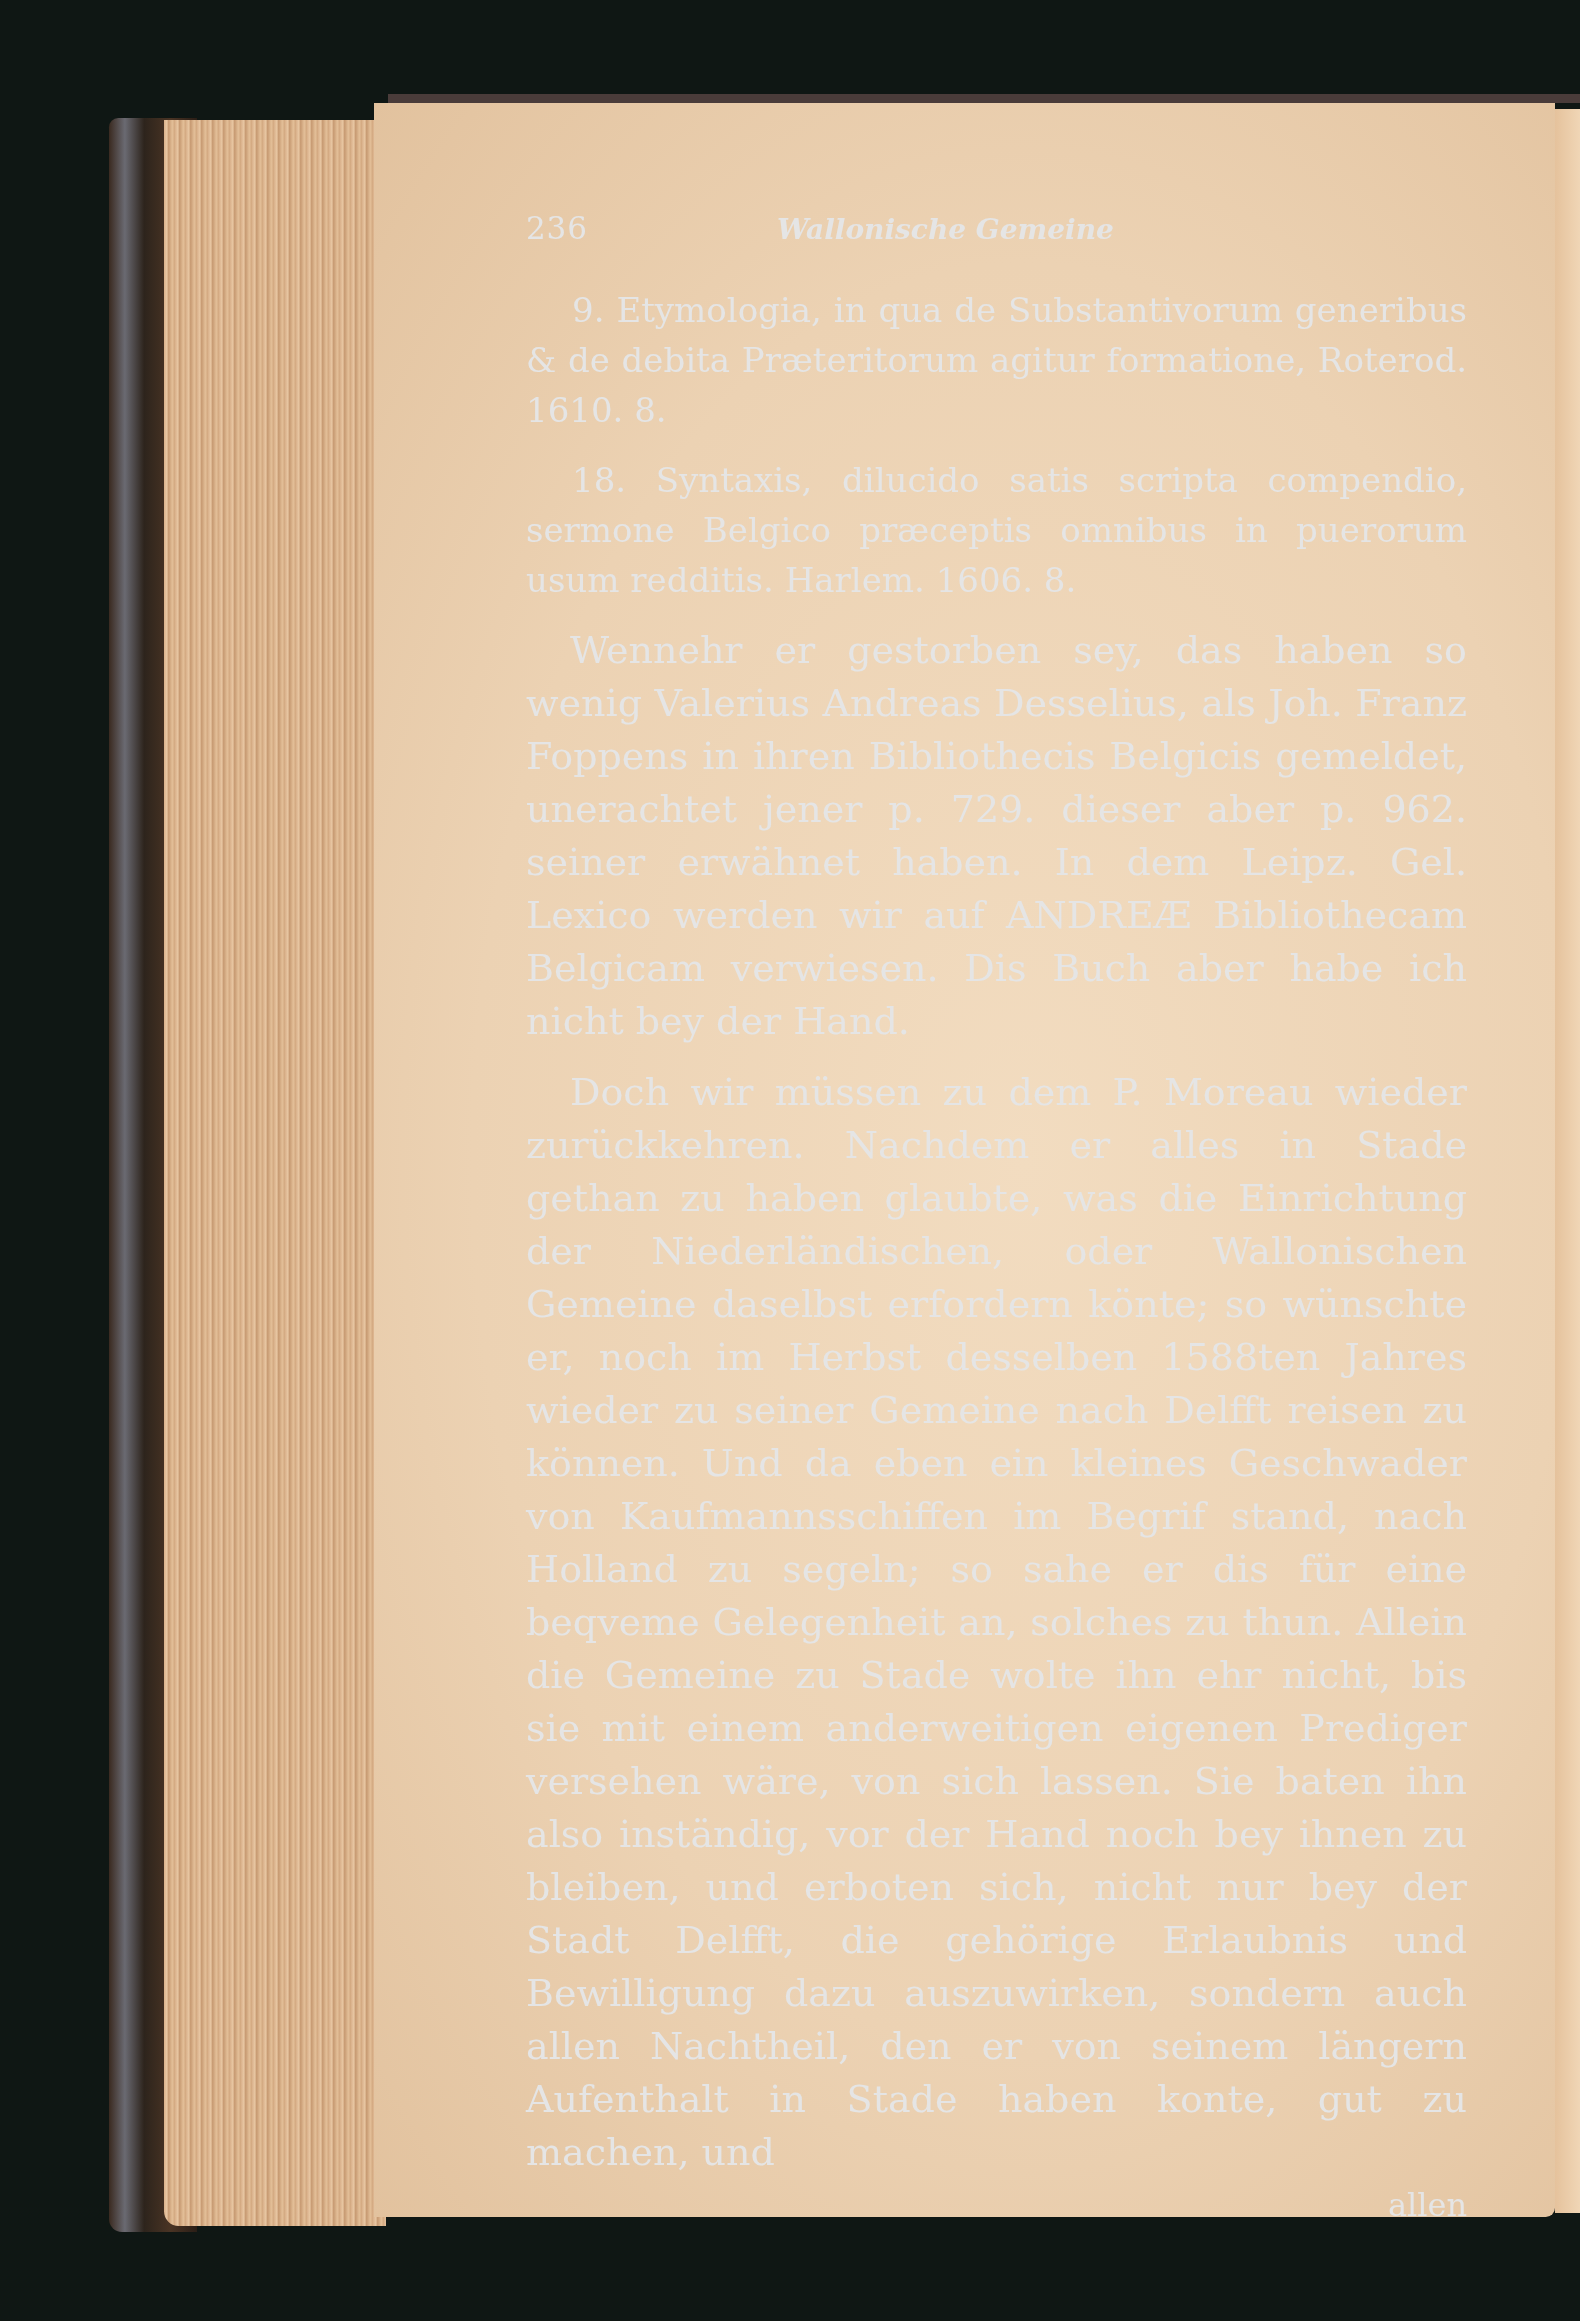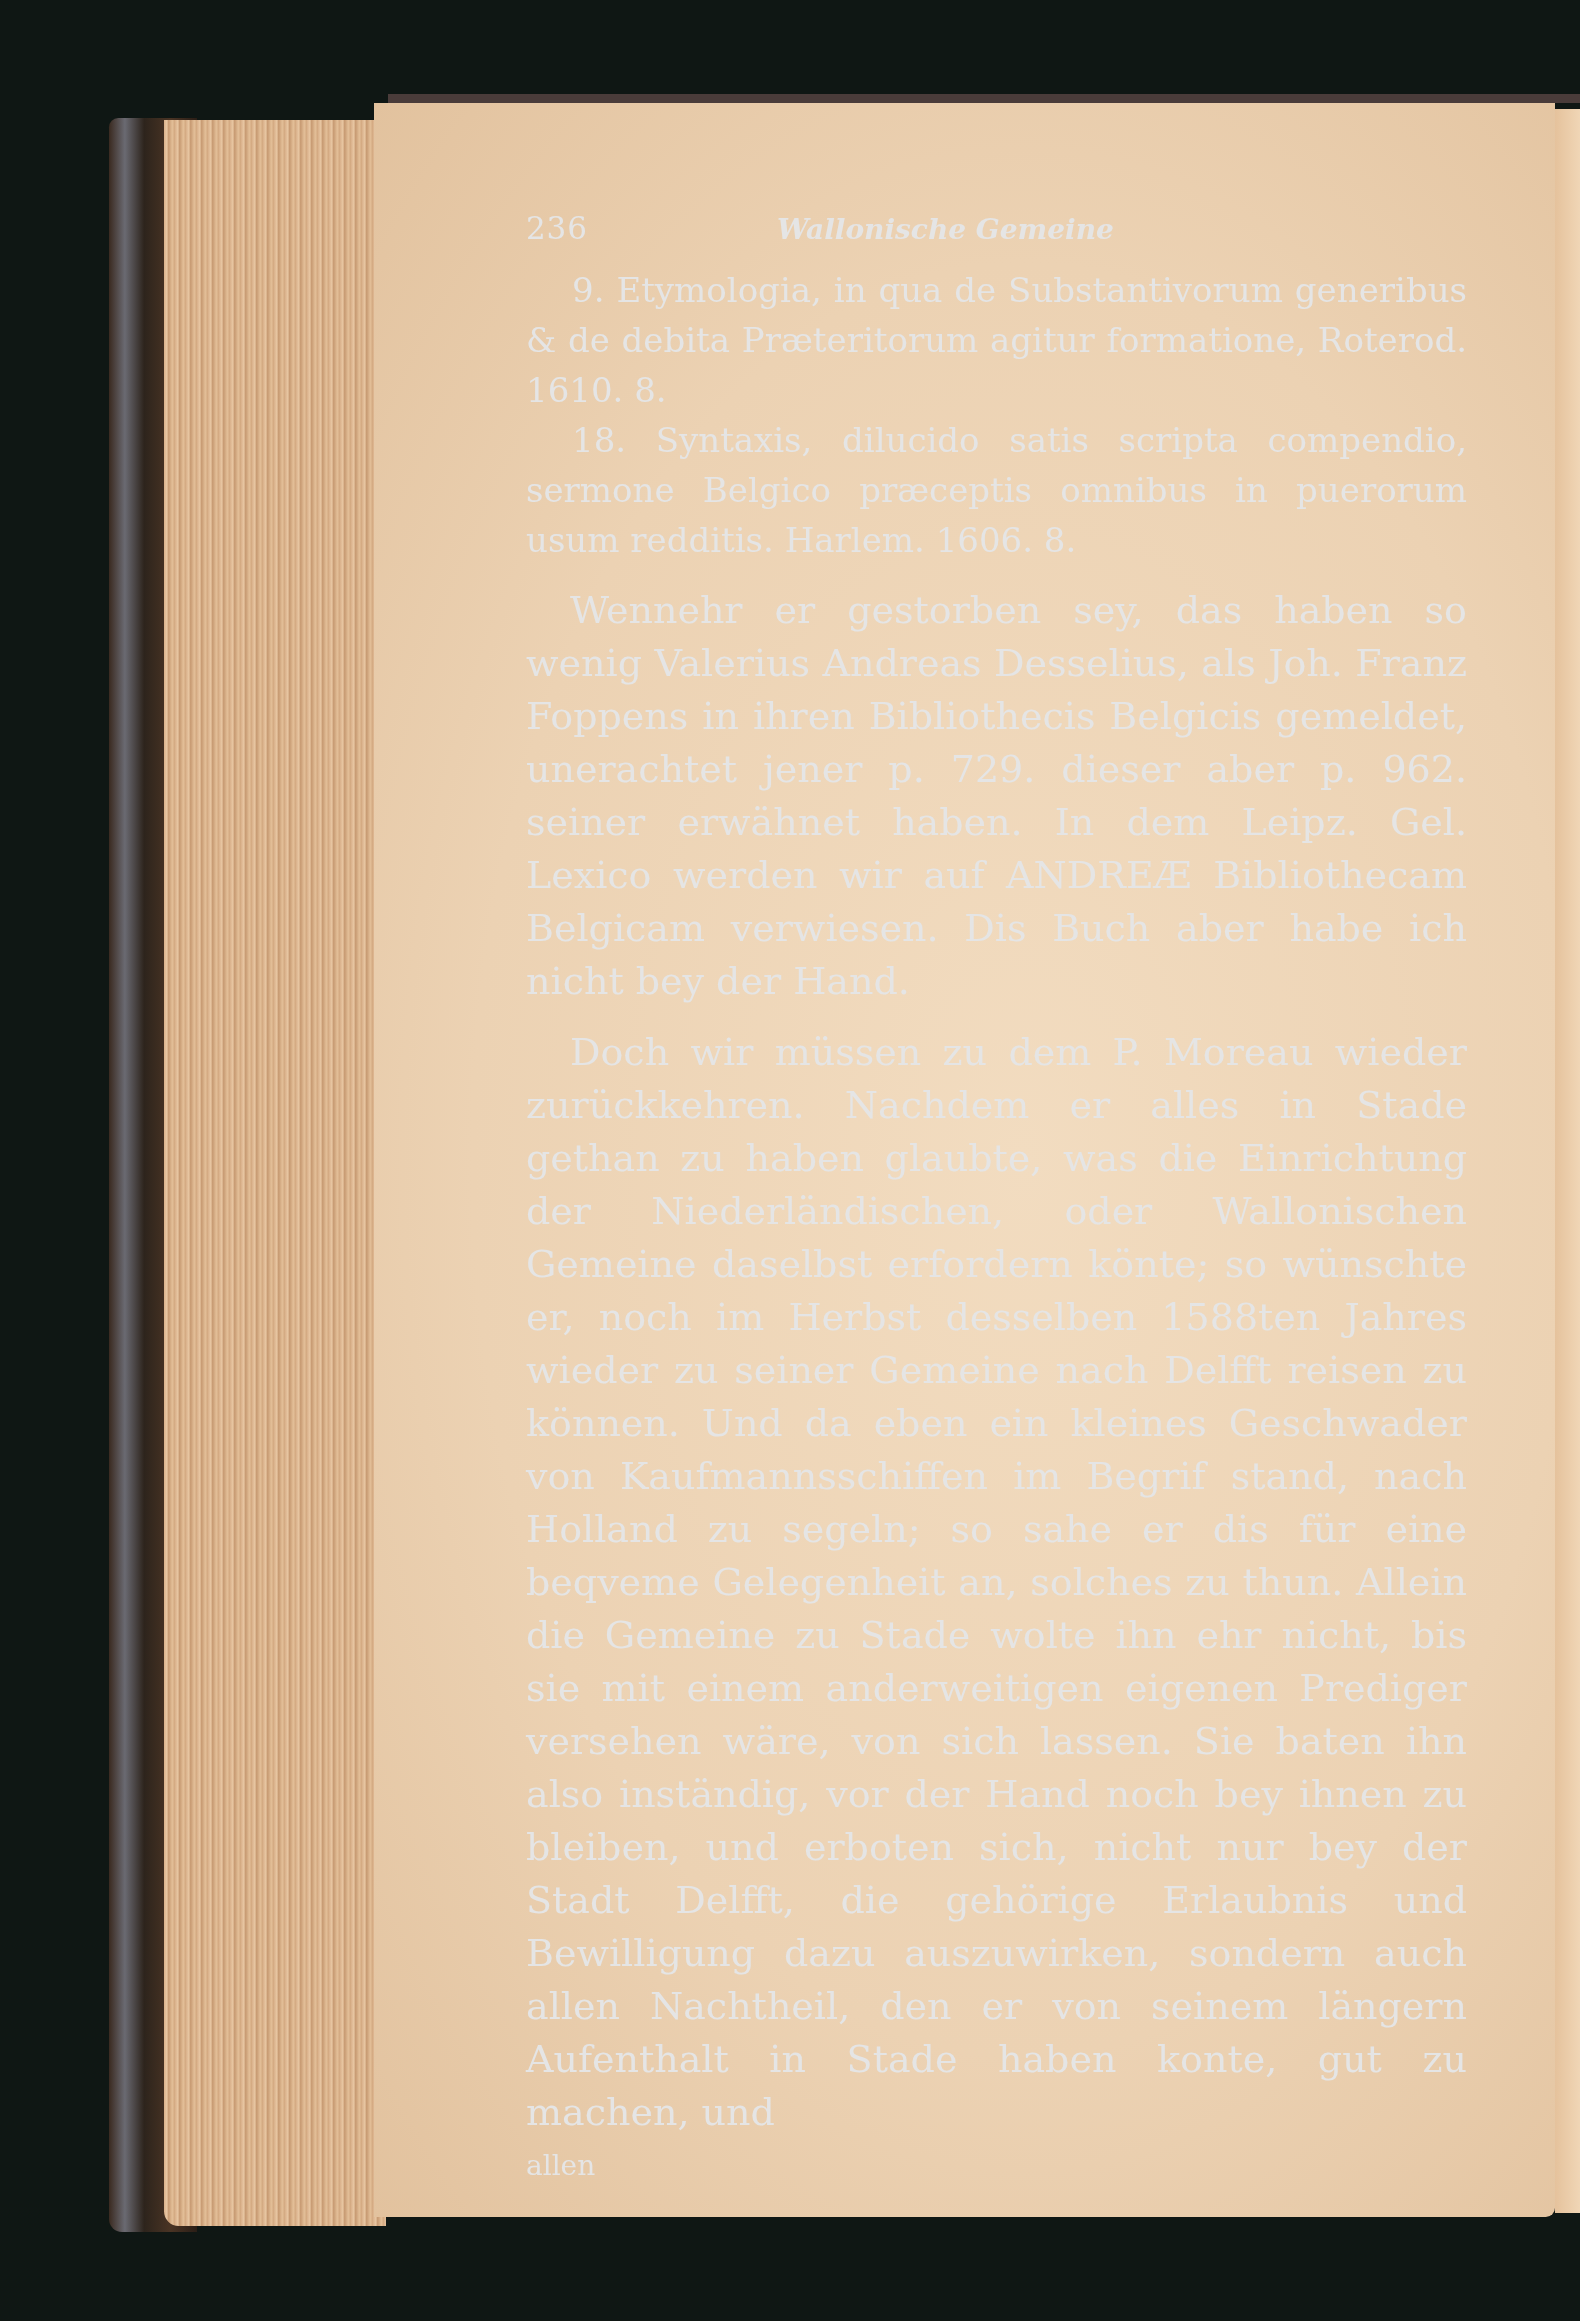--- a/index.html
+++ b/index.html
@@ -14,25 +14,25 @@
   .page{position:absolute;left:374px;top:103px;width:1181px;height:2114px;
         background:radial-gradient(ellipse at 55% 50%,#f2dcc0 0%,#ecd2b3 60%,#e2c29e 100%);
         border-radius:0 0 9.2px 0;}
   .next-page{position:absolute;left:1555px;top:109px;width:25px;height:2104px;
         background:linear-gradient(90deg,#e5c29c,#f0d6b6);}
   .topband{position:absolute;left:388px;top:94px;width:1192px;height:9.2px;background:#4a3c3a;}
   .text{position:absolute;left:526px;top:210px;width:941px;color:#e5e5e5;}
   .header{display:flex;align-items:baseline;height:55px;}
   .pagenum{font-size:31px;width:231px;letter-spacing:0.9px;}
   .running{font-family:"DejaVu Serif",serif;font-weight:bold;font-size:28px;font-style:italic;margin-left:20px;}
-  .entry{font-size:34px;line-height:50px;text-align:justify;}
+  .entry{font-size:34px;line-height:50px;text-align:justify;margin-top:20px;}
   .entry .num{padding-left:46px;}
   .para{font-family:"DejaVu Serif",serif;font-size:38px;line-height:53px;text-align:justify;margin-top:18.5px;}
   .para .indent{display:inline-block;width:44px;}
-  .catch{text-align:left;font-size:28px;line-height:53px;}
+  .catch{text-align:right;font-size:32px;line-height:53px;}
 </style>
 </head>
 <body>
 
 <div class="cover"></div>
 <div class="edges"></div>
 <div class="topband"></div>
 <div class="page"></div>
 <div class="next-page"></div>
 

